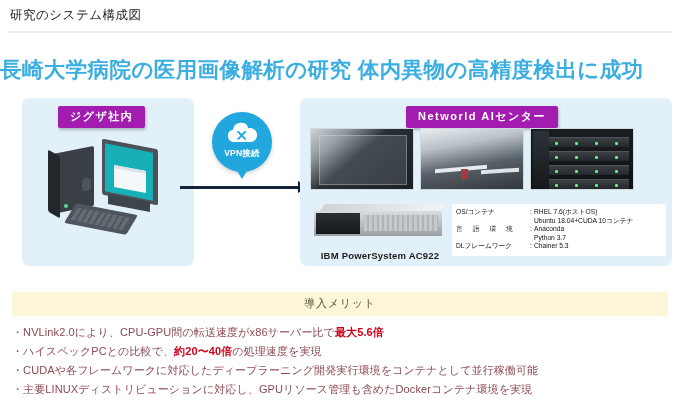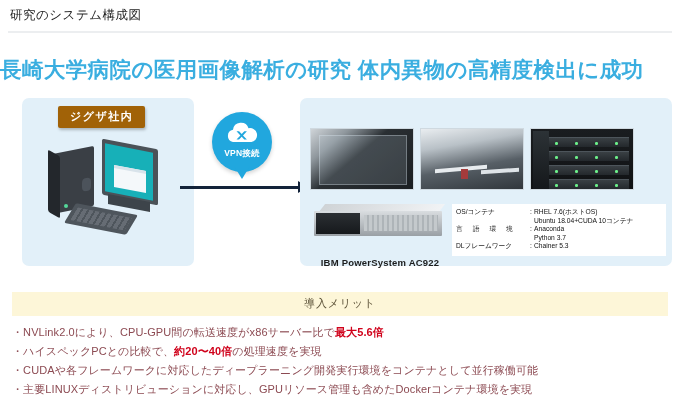--- a/index.html
+++ b/index.html
@@ -38,21 +38,21 @@
   .panel {
     position: absolute;
     background: #e2f0f9;
     border-radius: 7px;
   }
   .panel-left  { left: 22px;  top: 6px;  width: 172px; height: 168px; }
   .panel-right { left: 300px; top: 6px;  width: 372px; height: 168px; }
 
   .panel-label {
     position: absolute;
-    background: #a16207;
+    background: #a21caf;
     color: #ffffff;
     font-size: 11px; font-weight: bold;
     letter-spacing: 1.5px;
     padding: 3px 12px 4px;
     border-radius: 2px;
     box-shadow: 1px 2px 3px rgba(0,0,0,.25);
     white-space: nowrap;
   }
   .label-left  { left: 58px;  top: 14px; }
   .label-right { left: 406px; top: 14px; }
@@ -188,21 +188,20 @@
     background: linear-gradient(180deg,#2b2f33,#16191c);
   }
   .server-vent {
     position: absolute; left: 52px; top: 13px; width: 74px; height: 16px;
     background: repeating-linear-gradient(90deg,#c4c9cc 0 3px,#aeb4b8 3px 5px);
   }
   .server-caption {
     position: absolute; left: 300px; top: 158px; width: 160px;
     text-align: center; font-size: 9.5px; font-weight: bold; color: #1d1d1d;
     letter-spacing: .2px;
-    margin-top: 7px;
   }
 
   
   .spec-box {
     position: absolute; left: 452px; top: 112px; width: 214px; height: 52px;
     background: #ffffff;
     padding: 4px 4px 0 4px;
   }
   .spec-row { display: flex; font-size: 6.7px; color: #111; line-height: 1.28; white-space: nowrap; }
   .spec-key  { width: 74px; flex: none; display: flex; justify-content: space-between; }
@@ -262,20 +261,21 @@
         <path d="M9 20 A6.2 6.2 0 0 1 9 7.8 A8 8 0 0 1 24.5 6.2 A6 6 0 0 1 27.5 20 Z" fill="#ffffff"></path>
         <path d="M12.5 9.3 l2.6 0 l2.6 2.7 l2.6 -2.7 l2.6 0 l-3.9 4.1 l3.9 4.1 l-2.6 0 l-2.6 -2.7 l-2.6 2.7 l-2.6 0 l3.9 -4.1 Z" fill="#21a7de"></path>
       </svg>
     </div>
     <div class="vpn-text">VPN接続</div>
 
     <div class="arrow-line"></div>
     <div class="arrow-head"></div>
 
     <div class="panel panel-right"></div>
+    <div class="panel-label label-right">Networld AIセンター</div>
 
     <div class="photos">
       <div class="photo ph1">
         <div class="ph1-glass"></div>
       </div>
       <div class="photo ph2">
         <div class="ph2-desk"></div>
         <div class="ph2-desk2"></div>
         <div class="ph2-chair"></div>
       </div>

